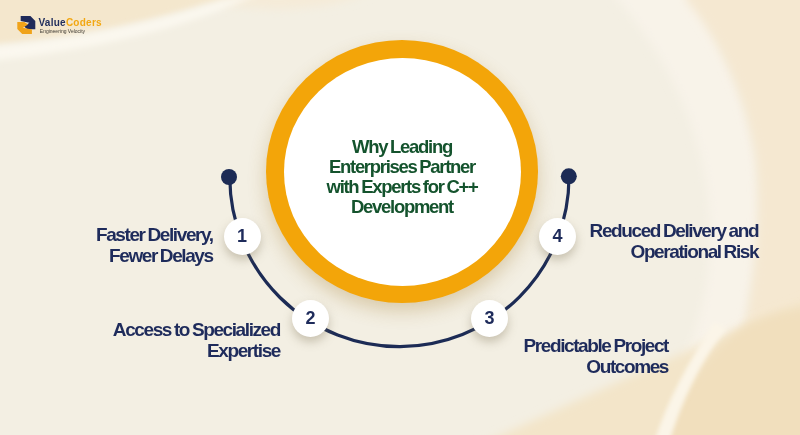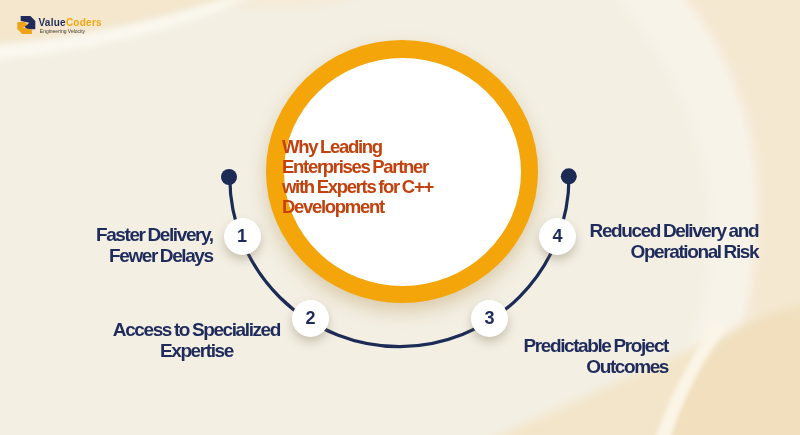--- a/index.html
+++ b/index.html
@@ -1,19 +1,19 @@
 <!DOCTYPE html>
 <html><head>
 <meta charset="utf-8">
 <style>
   html,body{margin:0;padding:0;}
   body{width:800px;height:435px;overflow:hidden;position:relative;font-family:"Liberation Sans",sans-serif;background:#F3EEE0;}
   .bg{position:absolute;left:0;top:0;width:800px;height:435px;}
   .label{position:absolute;font-weight:bold;font-size:19px;line-height:20.5px;letter-spacing:-1.4px;word-spacing:-1px;color:#1E2B5B;text-align:right;}
-  .center-text{position:absolute;left:282px;top:137px;width:240px;text-align:left;font-weight:bold;font-size:18.5px;line-height:20px;letter-spacing:-1.3px;word-spacing:-1px;color:#c2410c;}
+  .center-text{position:absolute;left:282px;top:137px;width:240px;text-align:center;font-weight:bold;font-size:18.5px;line-height:20px;letter-spacing:-1.3px;word-spacing:-1px;color:#14532d;}
   .badge{position:absolute;width:37px;height:37px;border-radius:50%;background:#FFFFFF;box-shadow:0 5px 10px rgba(120,110,80,0.35);display:flex;align-items:center;justify-content:center;font-weight:bold;font-size:18px;color:#1E2B5B;letter-spacing:0;}
   .ring{position:absolute;left:266px;top:40px;width:272px;height:263px;border-radius:50%;background:#F3A509;box-shadow:0 8px 18px rgba(160,120,40,0.30);}
   .ring-inner{position:absolute;left:17.5px;top:17.5px;width:237px;height:228px;border-radius:50%;background:#FFFFFF;}
 </style>
 </head>
 <body>
 <svg class="bg" viewBox="0 0 800 435" preserveAspectRatio="none">
   <defs>
     <filter id="soft" x="-30%" y="-30%" width="160%" height="160%">
         <feGaussianBlur stdDeviation="5"></feGaussianBlur>
@@ -55,21 +55,21 @@
   </div>
 
 <div class="center-text">Why Leading<br>Enterprises Partner<br>with Experts for C++<br>Development</div>
 
 <div class="badge" style="left:223.6px;top:217.7px;">1</div>
 <div class="badge" style="left:292.1px;top:299.9px;">2</div>
 <div class="badge" style="left:471px;top:299.9px;">3</div>
 <div class="badge" style="left:539px;top:217.5px;">4</div>
 
 <div class="label" style="right:587.3px;top:225.2px;text-align:right;white-space:nowrap;margin-left:45px;">Faster Delivery,<br>Fewer Delays</div>
-<div class="label" style="right:520px;top:320px;text-align:center;white-space:nowrap;">Access to Specialized<br>Expertise</div>
+<div class="label" style="right:520px;top:320px;text-align:right;white-space:nowrap;">Access to Specialized<br>Expertise</div>
 <div class="label" style="left:523.5px;top:336px;white-space:nowrap;">Predictable Project<br>Outcomes</div>
 <div class="label" style="left:589.6px;top:221.2px;white-space:nowrap;">Reduced Delivery and<br>Operational Risk</div>
 
 <svg style="position:absolute;left:0;top:0;" width="140" height="45" viewBox="0 0 140 45">
   <path d="M20.7,16.1 L30.4,16.1 L35.3,21 L35.3,29.3 L27.3,29.3 L24.1,26.4 L29.4,22.8 L20.7,21.0 Z" fill="#1F2A5A"></path>
   <path d="M31.9,34 L22.2,34 L17.3,29.1 L17.3,22 L24.4,22 L28,24.4 L22.9,27.8 L31.9,29.5 Z" fill="#F0A31A"></path>
   <text x="38.5" y="26.3" font-family="Liberation Sans,sans-serif" font-size="10" font-weight="bold" letter-spacing="0.25"><tspan fill="#23305E">Value</tspan><tspan fill="#F2A712">Coders</tspan></text>
   <text x="39.8" y="33.4" font-family="Liberation Sans,sans-serif" font-size="5" fill="#3F3C36" letter-spacing="0">Engineering Velocity</text>
 </svg>
 

